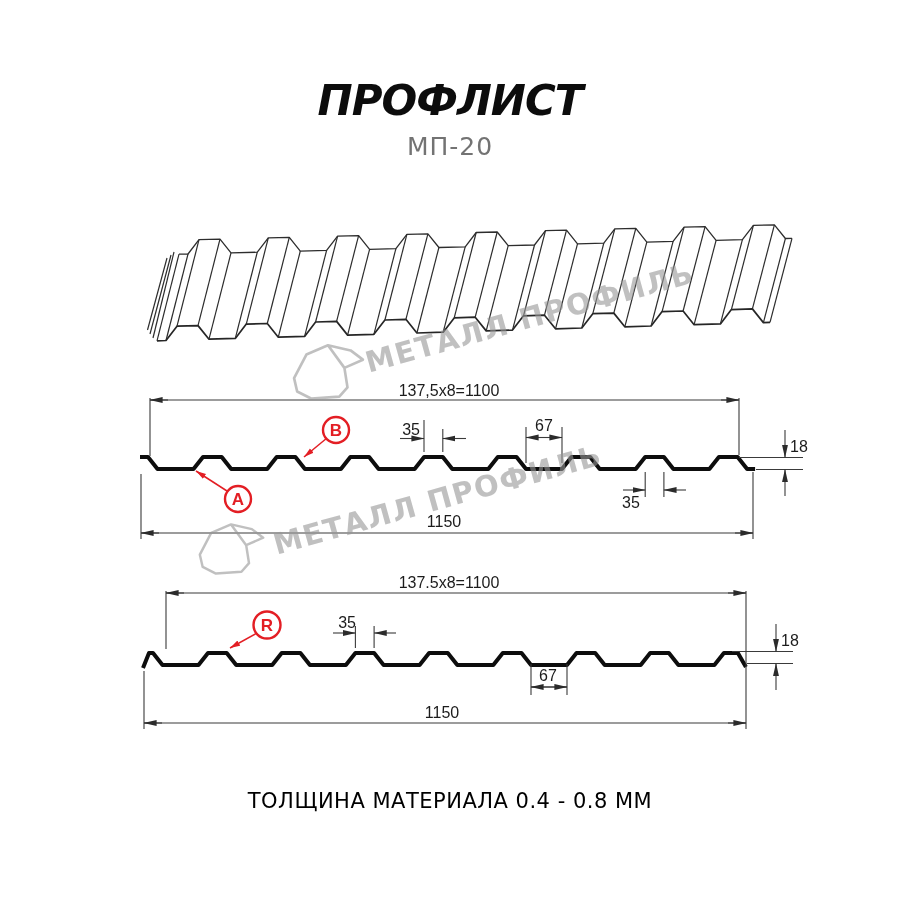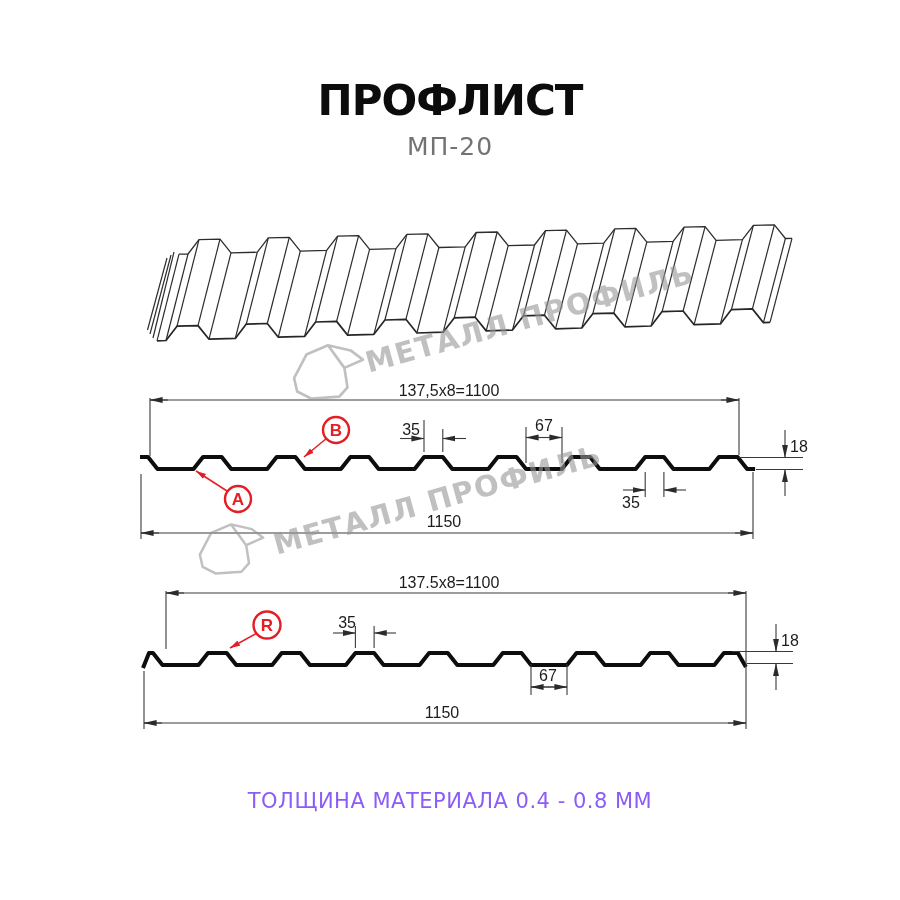--- a/index.html
+++ b/index.html
@@ -1,23 +1,23 @@
 <!DOCTYPE html>
 <html><head>
 <meta charset="utf-8">
 <style>
   html,body{margin:0;padding:0;background:#fff;}
   .page{position:relative;width:900px;height:900px;background:#fff;overflow:hidden;
         font-family:"DejaVu Sans",sans-serif;}
   .title{position:absolute;left:0;right:0;top:76px;text-align:center;
-         font-size:42px;font-weight:bold;letter-spacing:-1px;color:#0c0c0c;z-index:3;}
+         font-size:42px;font-weight:bold;letter-spacing:-1px;color:#0c0c0c;z-index:3;font-style:italic;}
   .subtitle{position:absolute;left:0;right:0;top:132px;text-align:center;
          font-size:25px;font-weight:500;letter-spacing:1px;color:#737373;z-index:3;}
   .footer{position:absolute;left:0;right:0;top:789px;text-align:center;
-         font-size:21px;font-weight:500;letter-spacing:.5px;color:#8b5cf6;z-index:3;}
+         font-size:21px;font-weight:500;letter-spacing:.5px;color:#000000;z-index:3;}
   .drawing{position:absolute;left:0;top:0;z-index:1;}
   .wm-text{position:absolute;white-space:nowrap;font-weight:bold;font-size:29px;
          letter-spacing:1.5px;color:rgba(150,150,150,.6);z-index:2;
          transform:rotate(-15.5deg);transform-origin:0 50%;}
   .wm-logo{position:absolute;z-index:2;}
   svg text{font-family:"Liberation Sans","DejaVu Sans",sans-serif;fill:#1c1c1c;font-size:16px;}
   .dim{stroke:#3a3a3a;stroke-width:1.1;fill:none;}
   .red{stroke:#e31e24;stroke-width:1.5;fill:none;}
 </style>
 </head>

